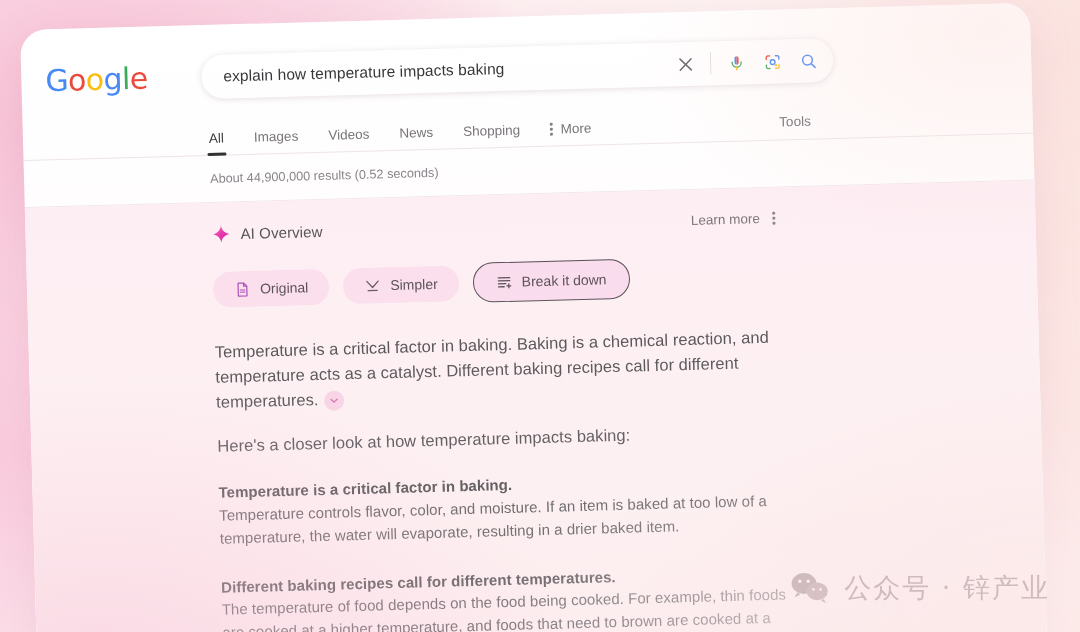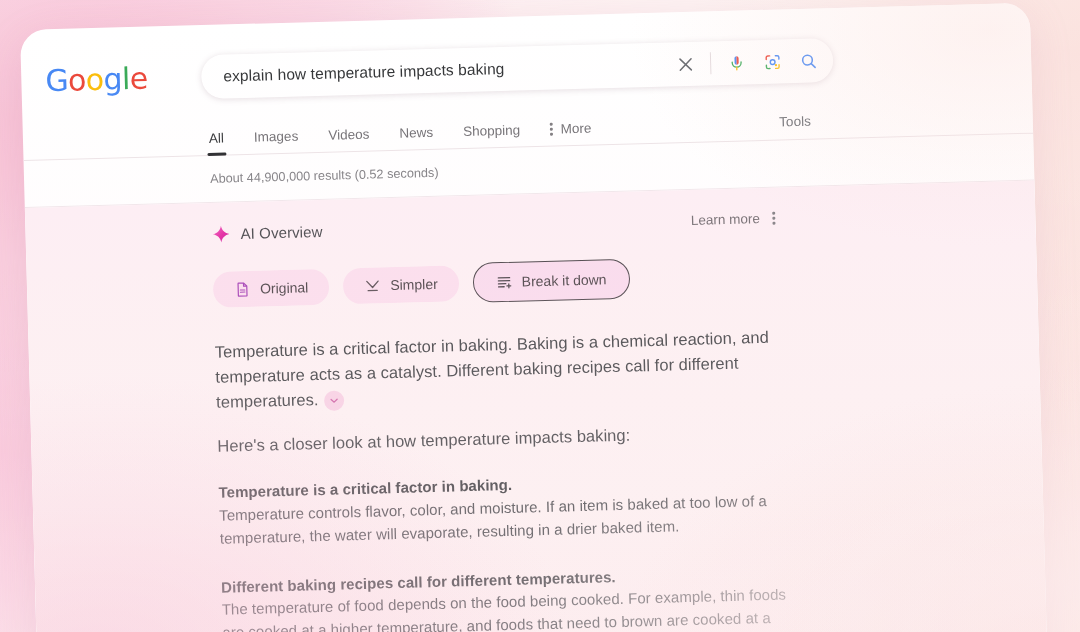--- a/index.html
+++ b/index.html
@@ -467,14 +467,27 @@
 
         </div>
       </div>
 
       <div class="card-haze"></div>
     </div>
   </div>
 
   <div class="focus-wash"></div>
 
+  <div class="watermark">
+    <svg class="wm-icon" viewBox="0 0 40 34" aria-hidden="true">
+      <ellipse cx="14" cy="12.5" rx="12.4" ry="10.4" fill="#a89195"></ellipse>
+      <path d="M7.4 21.2 L4.6 26.4 L10.2 23.6 Z" fill="#a89195"></path>
+      <circle cx="9.8" cy="10.2" r="1.7" fill="#f7eaee"></circle>
+      <circle cx="18.2" cy="10.2" r="1.7" fill="#f7eaee"></circle>
+      <ellipse cx="27.2" cy="20.3" rx="10.6" ry="8.9" fill="#b89ba0"></ellipse>
+      <path d="M33.4 27.6 L36.2 32.2 L31.2 29.8 Z" fill="#b89ba0"></path>
+      <circle cx="23.4" cy="18.4" r="1.4" fill="#f7eaee"></circle>
+      <circle cx="30.6" cy="18.4" r="1.4" fill="#f7eaee"></circle>
+    </svg>
+    <div class="wm-text">公众号 · 锌产业</div>
+  </div>
 
 </div>
 
 </body></html>

